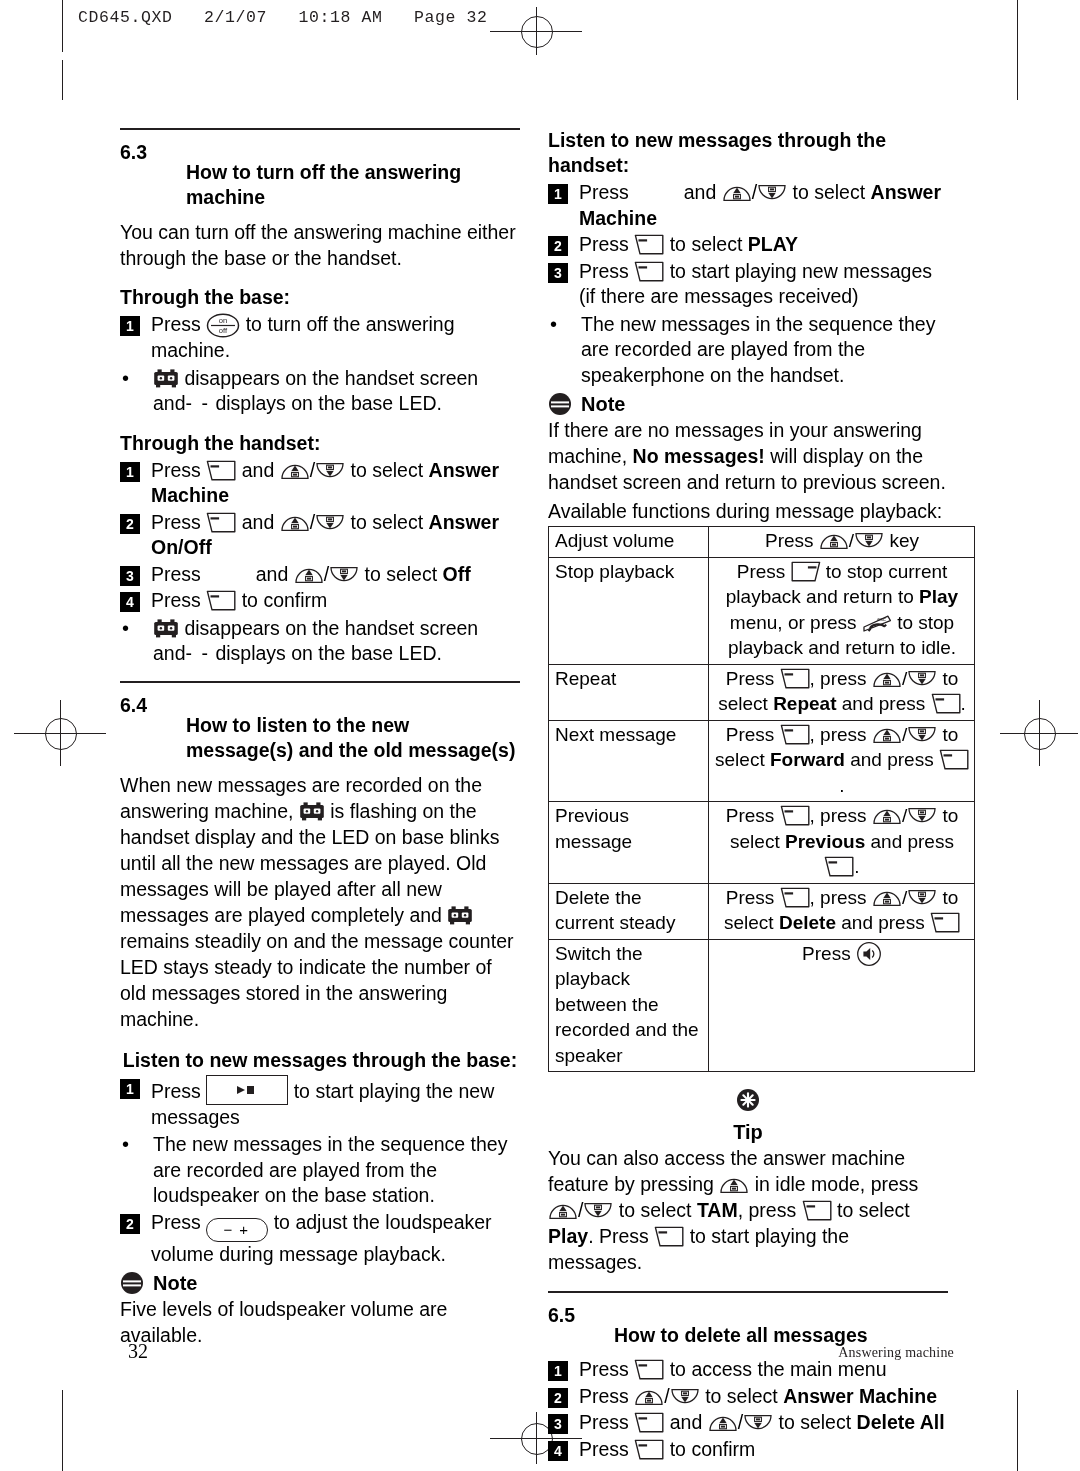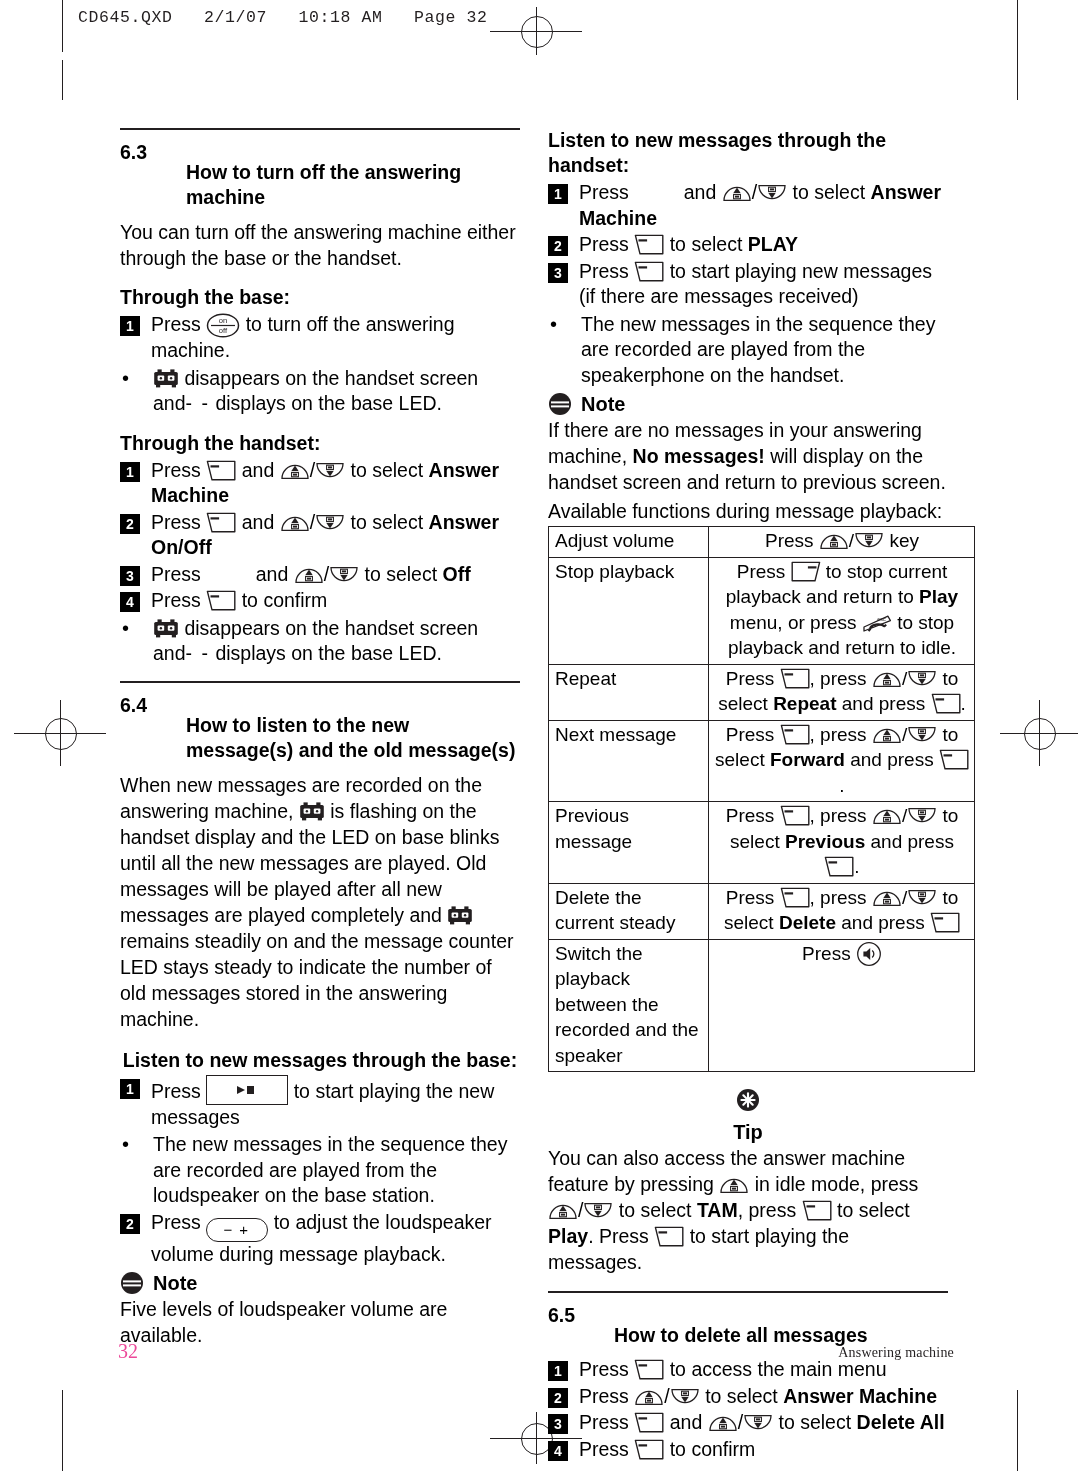--- a/index.html
+++ b/index.html
@@ -72,21 +72,21 @@
     border:1.4px solid #231f20;table-layout:fixed;
   }
   table.fn td{
     border:1.4px solid #231f20;vertical-align:top;
     font-size:19px;line-height:25.5px;padding:1px 5px 3px 6px;
   }
   table.fn td.k{width:148px;}
   table.fn td.v{width:254px;text-align:center;}
 
   
-  .foot-num{position:absolute;left:118px;top:1340px;font-size:20px;color:#ec4899;
+  .foot-num{position:absolute;left:128px;top:1340px;font-size:20px;color:#000000;
             font-family:"Liberation Serif","DejaVu Serif",serif;}
   .foot-ttl{position:absolute;right:126px;top:1345px;font-size:14px;color:#231f20;
             font-family:"Liberation Serif","DejaVu Serif",serif;letter-spacing:.2px;}
 
   
   .ic{display:inline-block;vertical-align:-5px;position:relative;}
 
   
   .ic-softl{width:30px;height:21px;vertical-align:-4px;}
   .ic-softr{width:30px;height:21px;vertical-align:-4px;}

